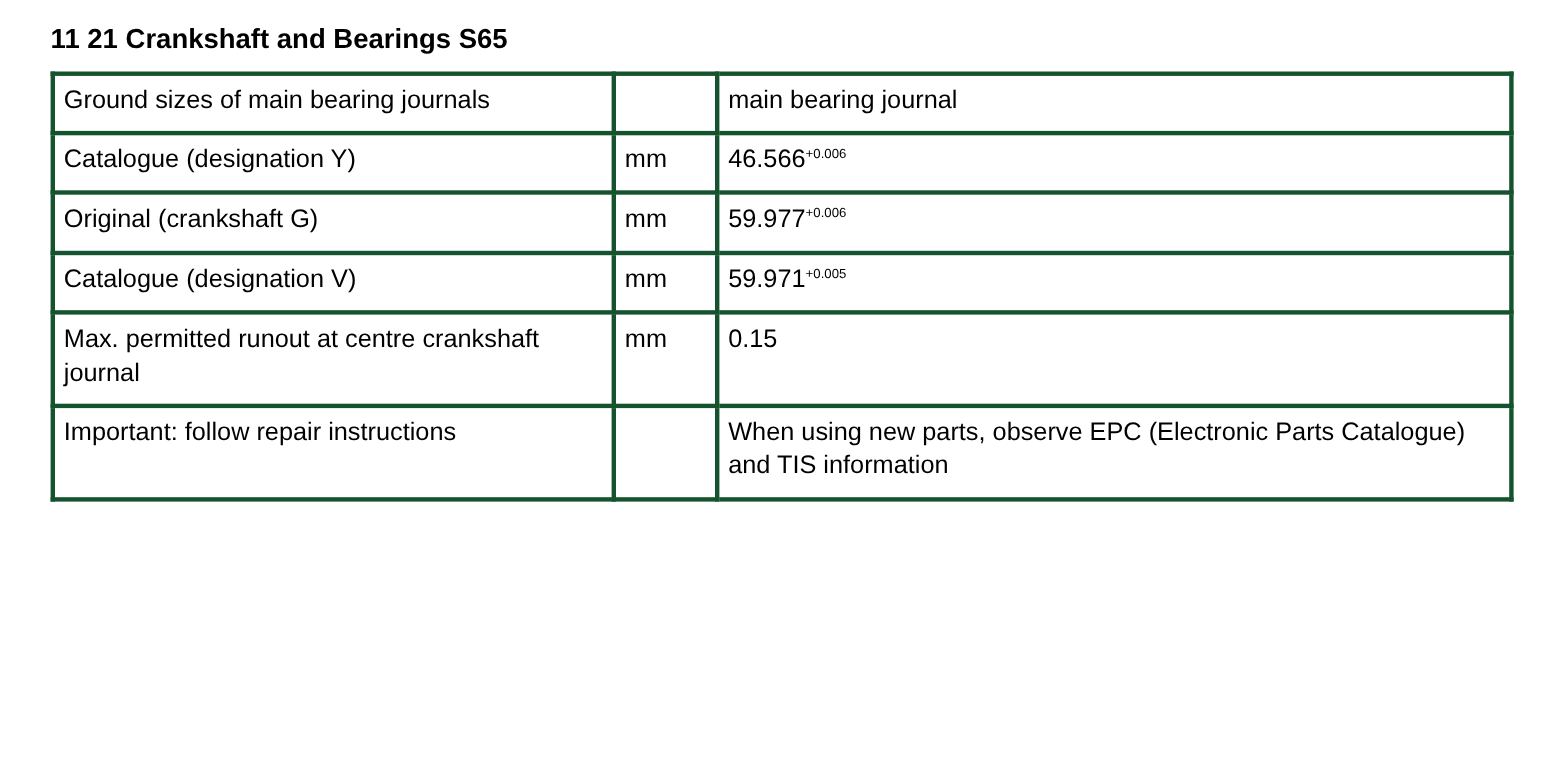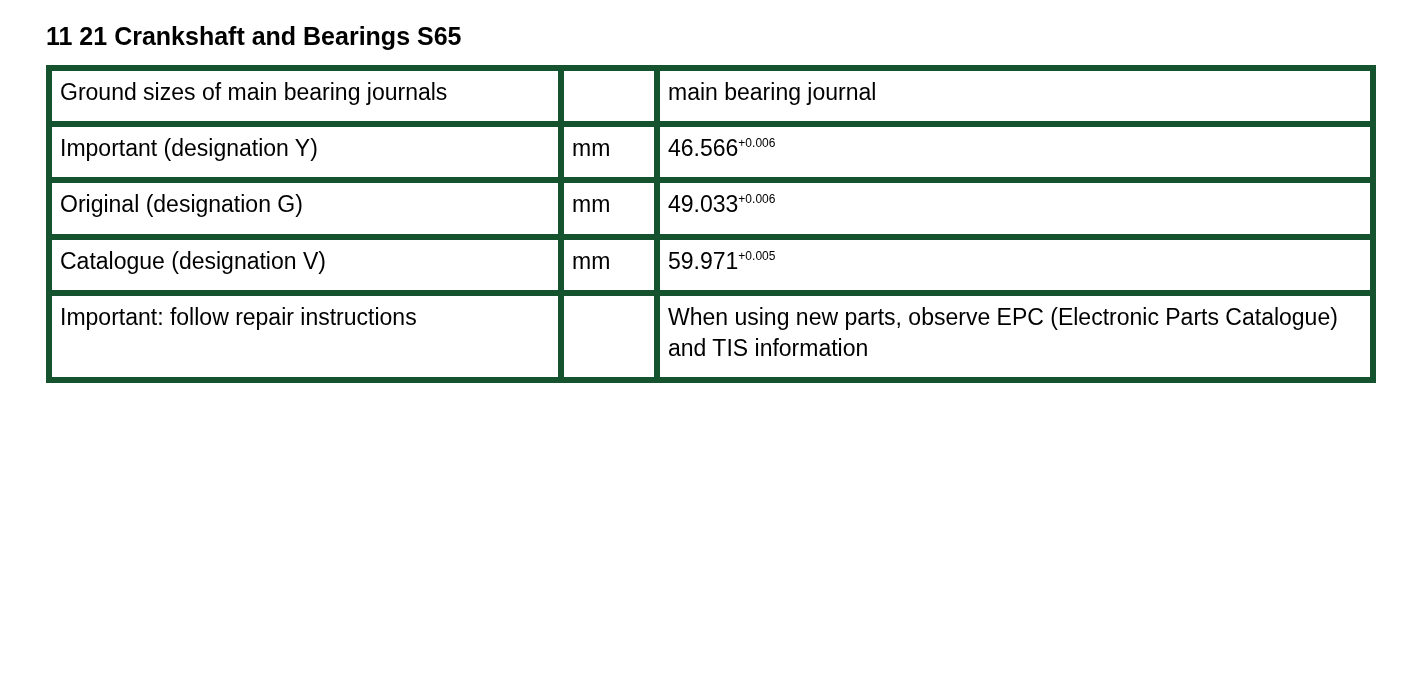--- a/index.html
+++ b/index.html
@@ -29,21 +29,21 @@
     line-height: 1.15;
     white-space: nowrap;
   }
   table.spec {
     border-collapse: collapse;
     width: 1330px;
     table-layout: fixed;
     border: 3px solid #000;
   }
   table.spec td {
-    border: 6px solid #14532d;
+    border: 4px solid #14532d;
     padding: 6px 8px 14px 8px;
     vertical-align: top;
     font-size: 23px;
     line-height: 1.32;
   }
   td.c-label { width: 490px; }
   td.c-unit  { width: 74px; }
   td.c-value { width: auto; }
 
   .sup {
@@ -61,33 +61,38 @@
   <h1 class="doc-title">11 21 Crankshaft and Bearings S65</h1>
 
   <table class="spec">
     <tbody>
       <tr>
         <td class="c-label">Ground sizes of main bearing journals</td>
         <td class="c-unit"></td>
         <td class="c-value"><span class="val-main">main bearing journal</span><span class="sup"></span></td>
       </tr>
       <tr>
-        <td class="c-label">Important (designation Y)</td>
+        <td class="c-label">Catalogue (designation Y)</td>
         <td class="c-unit">mm</td>
         <td class="c-value"><span class="val-main">46.566</span><span class="sup">+0.006</span></td>
       </tr>
       <tr>
-        <td class="c-label">Original (designation G)</td>
+        <td class="c-label">Original (crankshaft G)</td>
         <td class="c-unit">mm</td>
-        <td class="c-value"><span class="val-main">49.033</span><span class="sup">+0.006</span></td>
+        <td class="c-value"><span class="val-main">59.977</span><span class="sup">+0.006</span></td>
       </tr>
       <tr>
         <td class="c-label">Catalogue (designation V)</td>
         <td class="c-unit">mm</td>
         <td class="c-value"><span class="val-main">59.971</span><span class="sup">+0.005</span></td>
+      </tr>
+      <tr>
+        <td class="c-label">Max. permitted runout at centre crankshaft journal</td>
+        <td class="c-unit">mm</td>
+        <td class="c-value"><span class="val-main">0.15</span><span class="sup"></span></td>
       </tr>
       <tr>
         <td class="c-label">Important: follow repair instructions</td>
         <td class="c-unit"></td>
         <td class="c-value"><span class="val-main" style="white-space:normal">When using new parts, observe EPC (Electronic Parts Catalogue) and TIS information</span><span class="sup"></span></td>
       </tr>
     </tbody>
   </table>
 
 </div>

